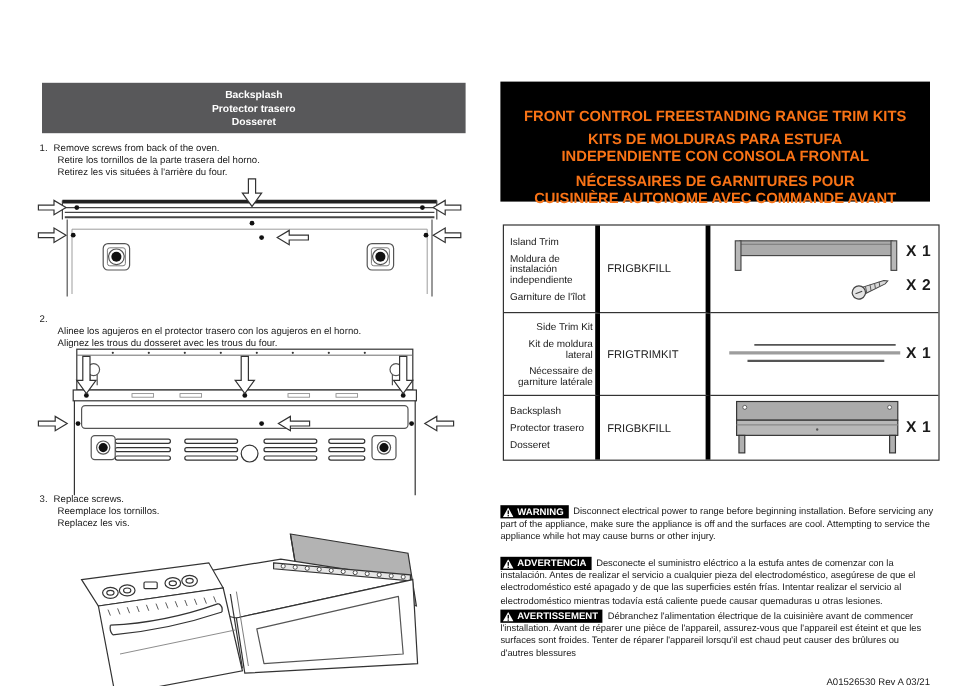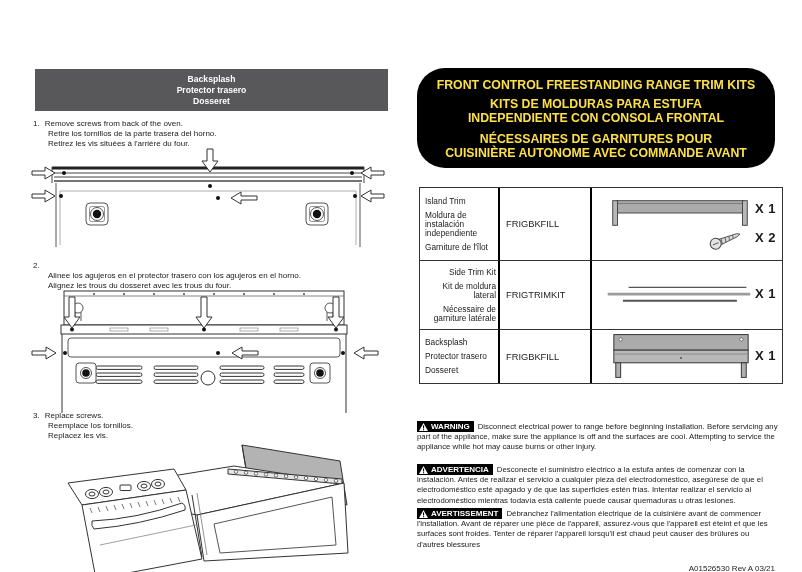--- a/index.html
+++ b/index.html
@@ -11,31 +11,31 @@
     background:#58585a;color:#fff;display:flex;flex-direction:column;
     justify-content:center;align-items:center;text-align:center;
     font-size:8.6px;font-weight:bold;line-height:11px;}
   .step{position:absolute;left:33px;font-size:8px;line-height:10px;}
   .step .row1{display:flex;gap:5px;}
   .step .sub{margin-left:15px;}
   .diagram{position:absolute;}
 
   
   .title-box{position:absolute;left:417px;top:33px;width:358px;height:100px;
-    background:#000;color:#fde047;text-align:center;font-weight:bold;
-    box-sizing:border-box;padding-top:8px;border-radius:28px;}
+    background:#000;color:#f97316;text-align:center;font-weight:bold;
+    box-sizing:border-box;padding-top:20px;}
   .title-box .t{font-size:12.3px;line-height:14px;}
   .title-box .t1{margin:2px 6px 5px;}
   .title-box .t2{margin:0 22px 7px;}
   .title-box .t3{margin:0 28px;}
 
   .kits-table{position:absolute;left:419px;top:152px;width:364px;
     border:1px solid #333;display:grid;grid-template-columns:80px 92px 190px;
     box-sizing:border-box;background:#fff;}
-  .cell{border-right:2px solid #000000;border-bottom:1px solid #333;box-sizing:border-box;}
+  .cell{border-right:4px solid #000000;border-bottom:1px solid #333;box-sizing:border-box;}
   .cell.last-col{border-right:none;}
   .cell.last-row{border-bottom:none;}
   .r1{height:73px;} .r2{height:69px;text-align:right;} .r3{height:53px;}
   .name-cell{display:flex;flex-direction:column;justify-content:center;gap:5px;
     padding:3px 2px 3px 5px;font-size:8.3px;line-height:9px;}
   .part-cell{display:flex;align-items:center;padding-left:6px;font-size:9.3px;}
   .img-cell{position:relative;}
   .qty{position:absolute;font-size:13px;font-weight:bold;letter-spacing:0.5px;}
 
   .warn{position:absolute;left:417px;width:361px;font-size:7.8px;line-height:10.4px;}

